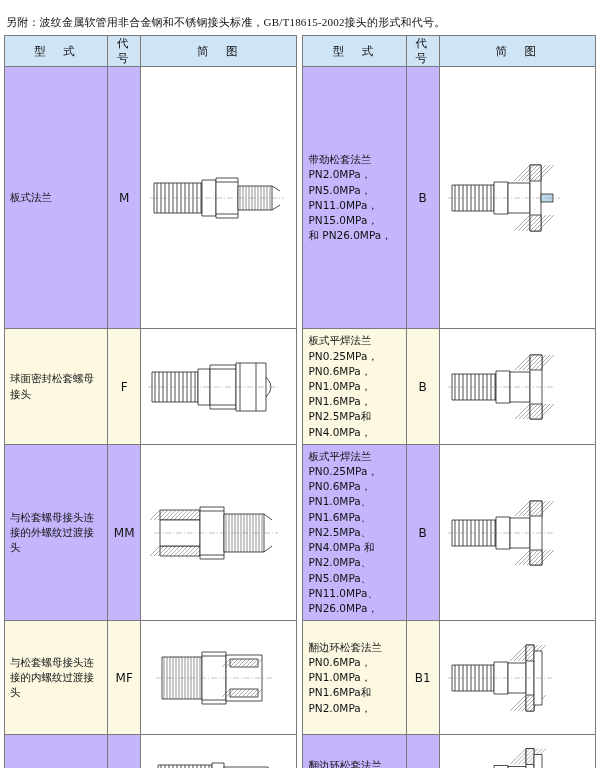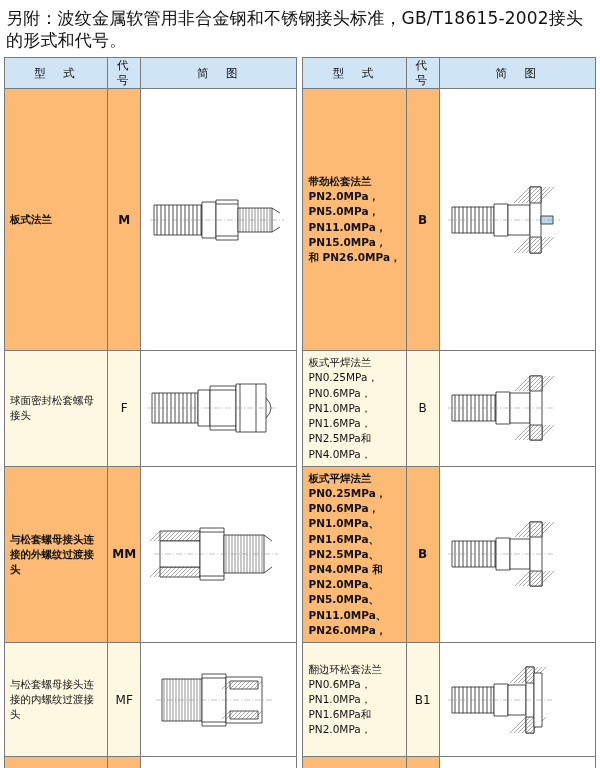--- a/index.html
+++ b/index.html
@@ -9,25 +9,26 @@
     background: #ffffff;
     font-family: "DejaVu Sans", "Liberation Sans", sans-serif;
   }
   #page {
     position: relative;
     width: 600px; height: 768px;
     background: #fff;
     overflow: hidden;
   }
   .caption {
-    padding: 7px 6px 6px 6px;
-    font-size: 17px;
+    padding: 15px 6px 6px 6px;
+    font-size: 11px;
     color: #111;
     line-height: 1.3;
     letter-spacing: 0.2px;
+    font-family: Liberation Serif, serif;
   }
   table.main {
     border-collapse: collapse;
     width: 592px;
     margin: 0 4px;
     table-layout: fixed;
   }
   table.main td, table.main th {
     border: 1px solid #7a7a7a;
     padding: 0;
@@ -48,21 +49,21 @@
     line-height: 1.45;
     padding: 4px 5px;
     text-align: left;
   }
   .code {
     text-align: center;
     font-size: 12px;
     color: #111;
   }
   .yellow { background: #fdf8e2; }
-  .white { background: #fdba74; font-weight: bold; }
+  .white { background: #c4b5fd; }
   .fig {
     text-align: center;
     padding: 2px 0;
     background: #fff;
   }
   .fig svg { display: block; margin: 0 auto; }
   .colw1 { width: 103px; }
   .colw2 { width: 33px; }
   .colw3 { width: 156px; }
   .gap { width: 6px; border: none !important; background: #fff; }

